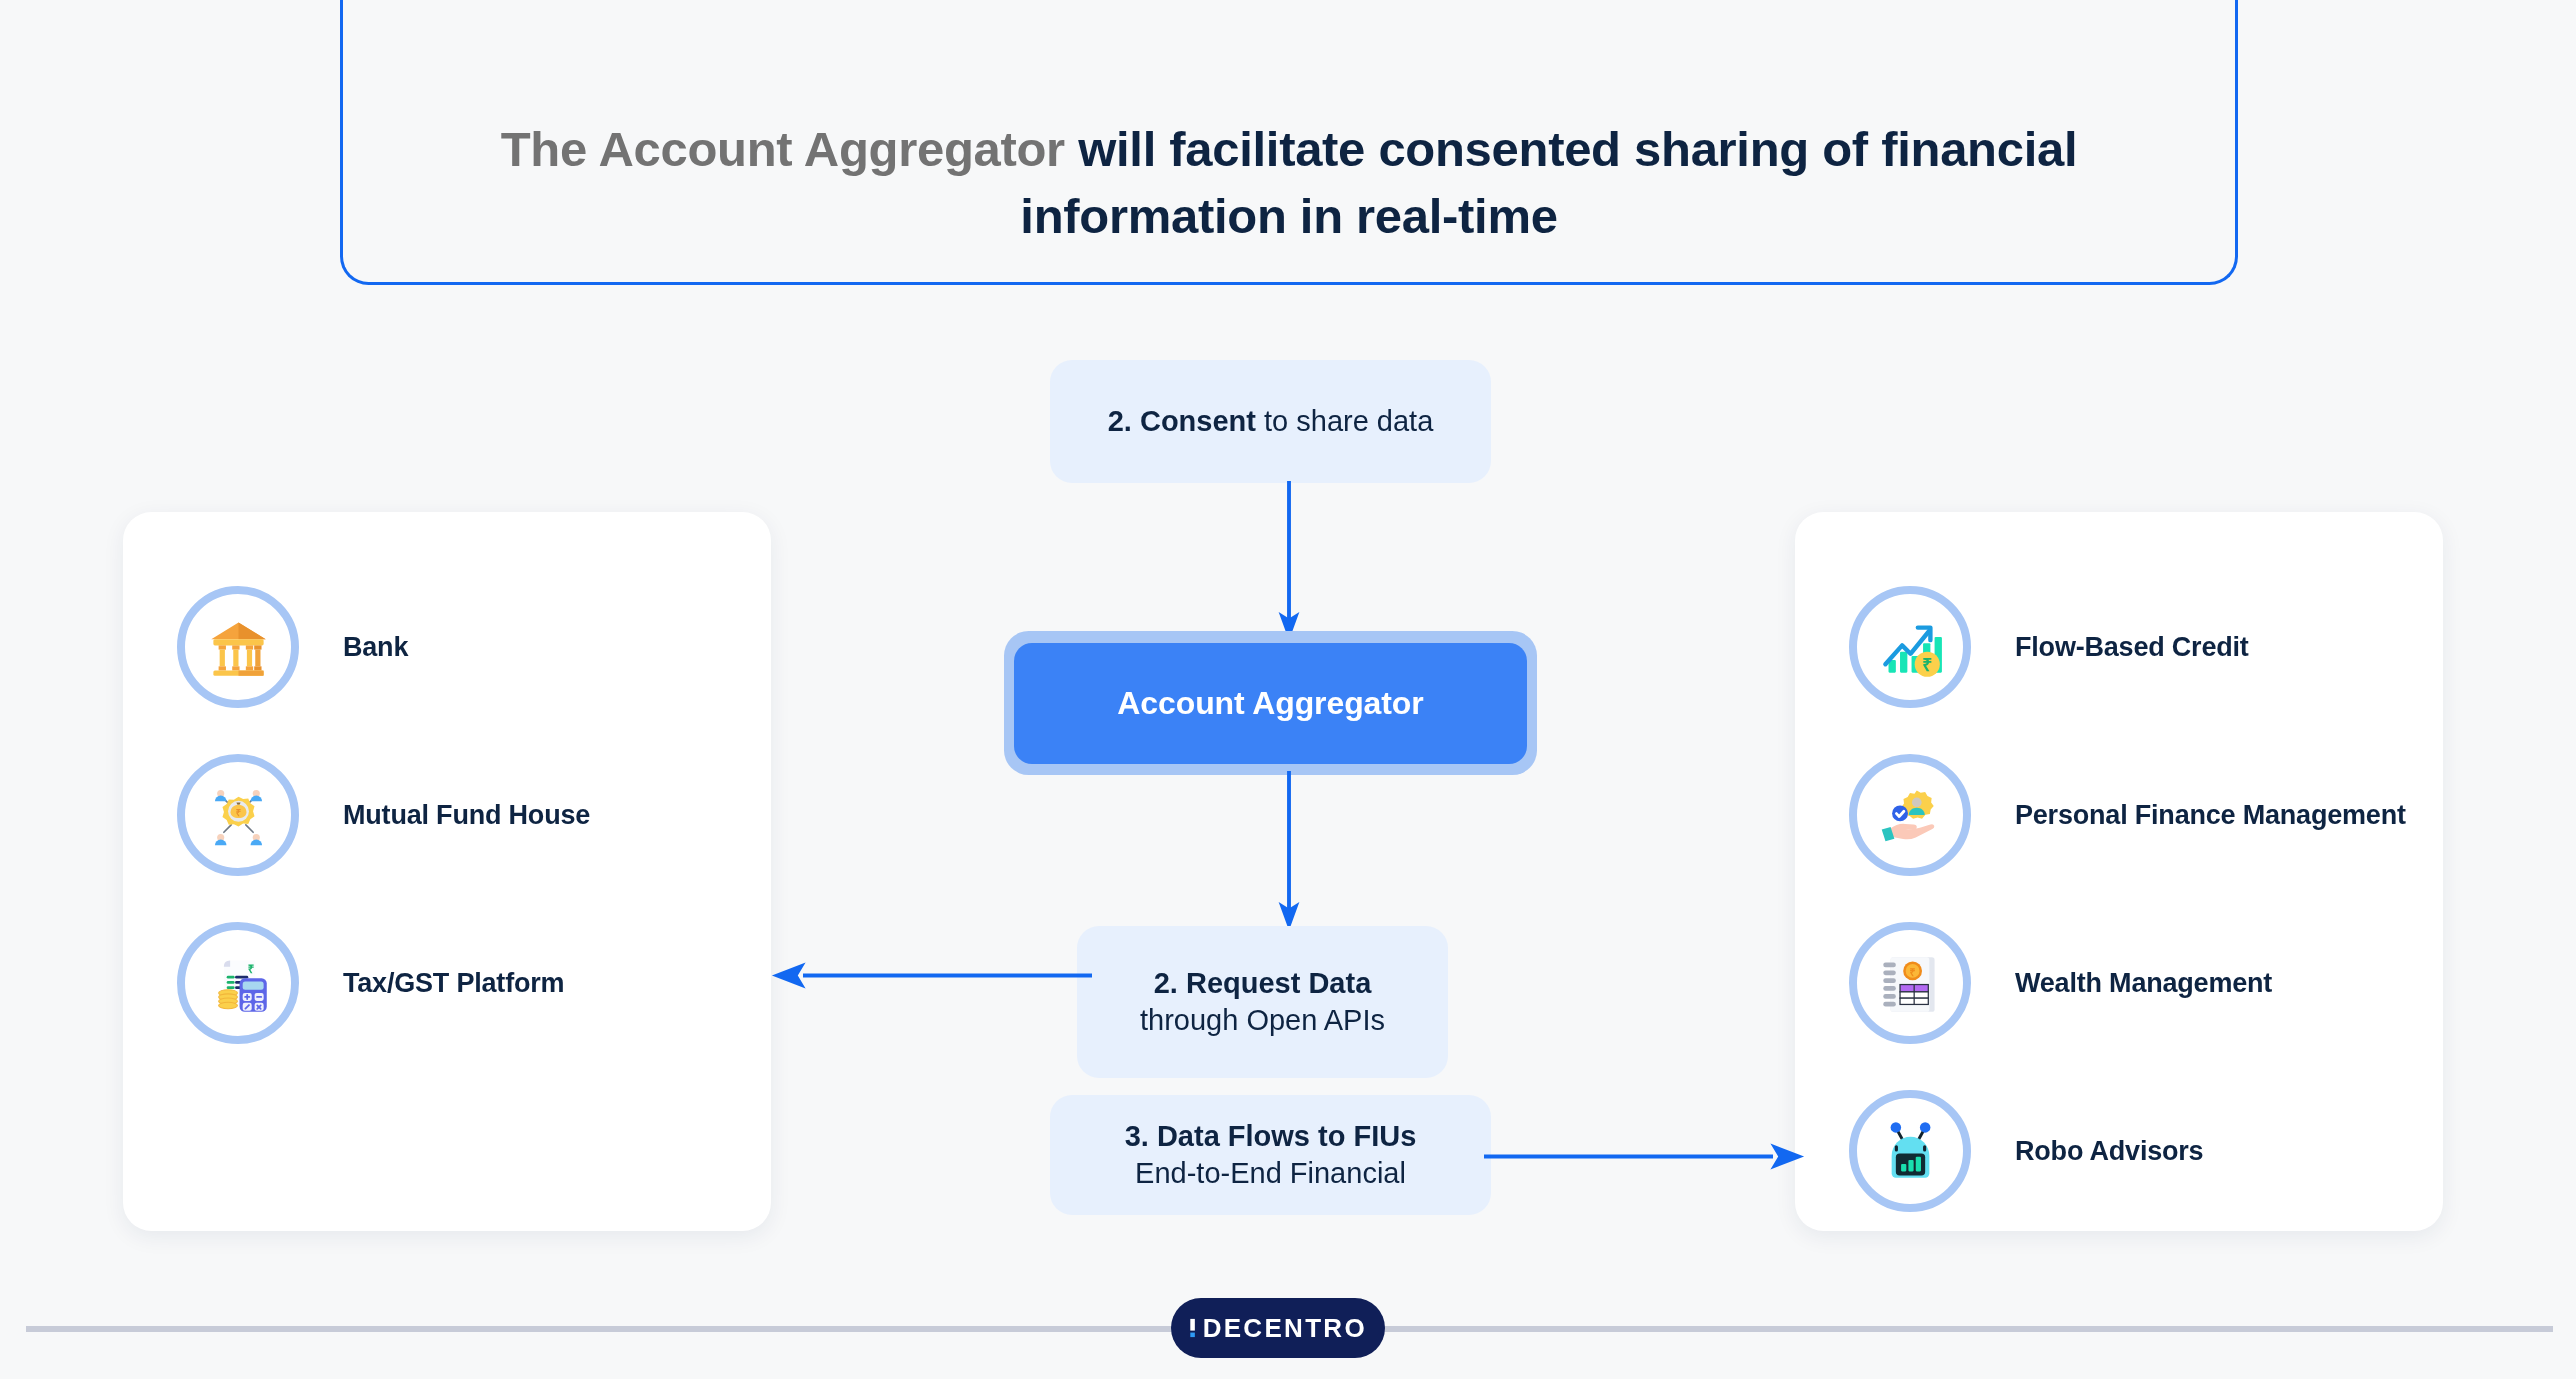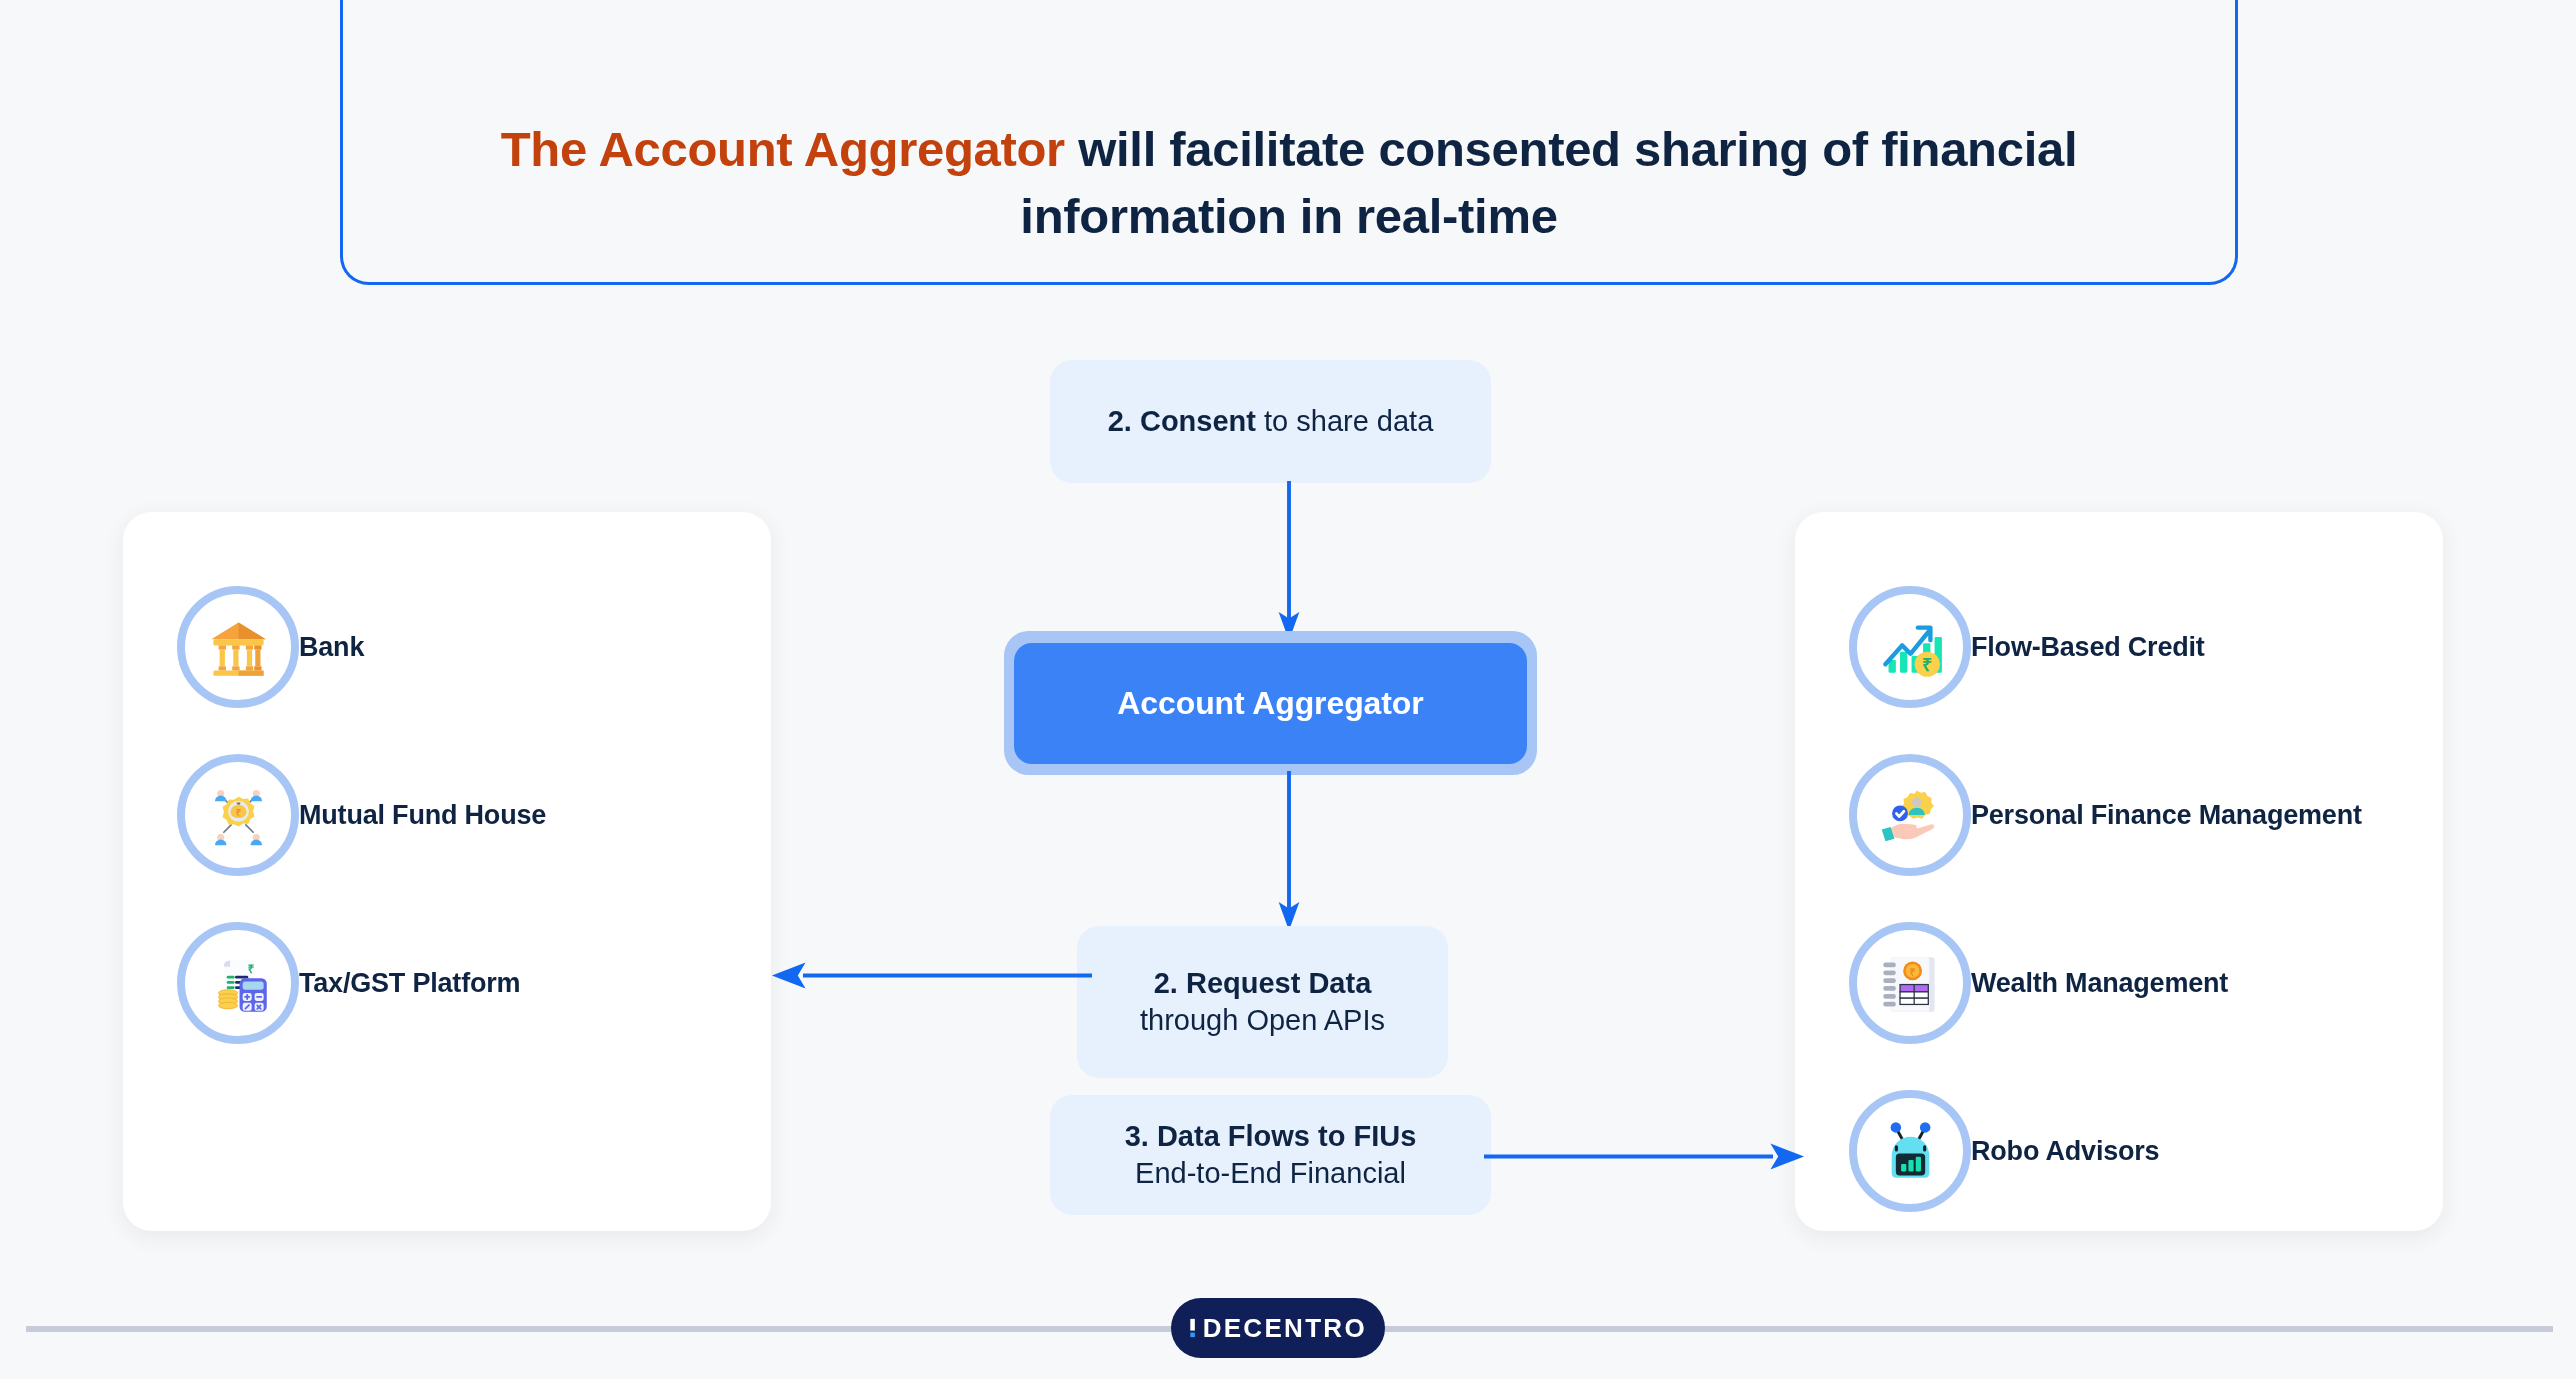--- a/index.html
+++ b/index.html
@@ -37,21 +37,21 @@
   }
   .title-text {
     text-align: center;
     font-size: 49px;
     font-weight: 700;
     line-height: 1.38;
     color: #0e2442;
     letter-spacing: -0.3px;
     max-width: 1659px;
   }
-  .title-text .accent { color: #c2410c; }
+  .title-text .accent { color: #737373; }
 
   
   .side-card {
     position: absolute;
     background: #ffffff;
     border-radius: 28.5px;
     box-shadow: 0 5.2px 22px rgba(16, 42, 80, 0.07);
   }
   .side-card.left  { left: 123px;  top: 512px; width: 648px; height: 719px; }
   .side-card.right { left: 1795px; top: 512px; width: 648px; height: 719px; }
@@ -88,20 +88,21 @@
     border-radius: 50%;
     border: 8.4px solid #a7c6f5;
     background: #ffffff;
     display: flex;
     align-items: center;
     justify-content: center;
     position: relative;
   }
   .entity-ring svg { width: 67px; height: 67px; display: block; }
   .entity-label {
+    margin-left: 44px;
     font-size: 27px;
     font-weight: 700;
     color: #0e2442;
     line-height: 1.28;
     letter-spacing: -0.2px;
   }
 
   
   .chip {
     position: absolute;

